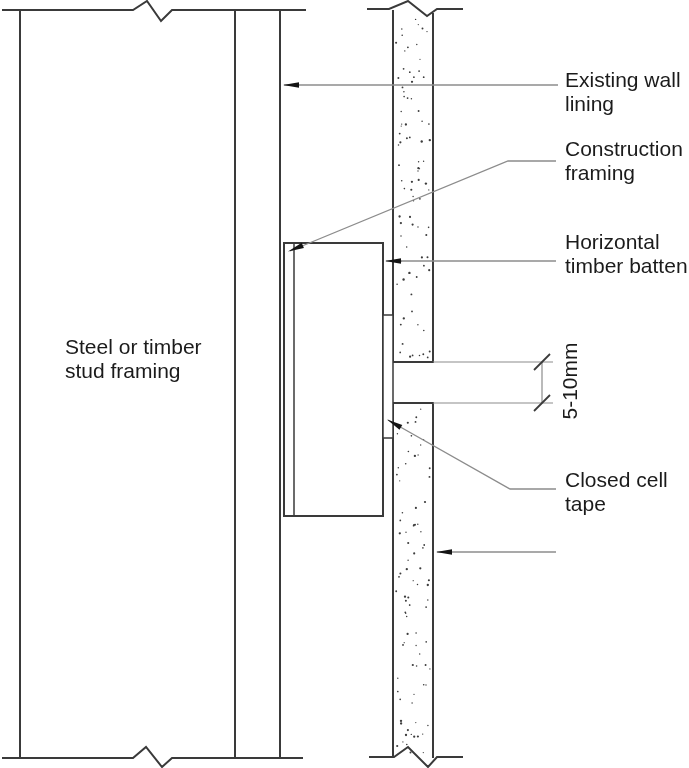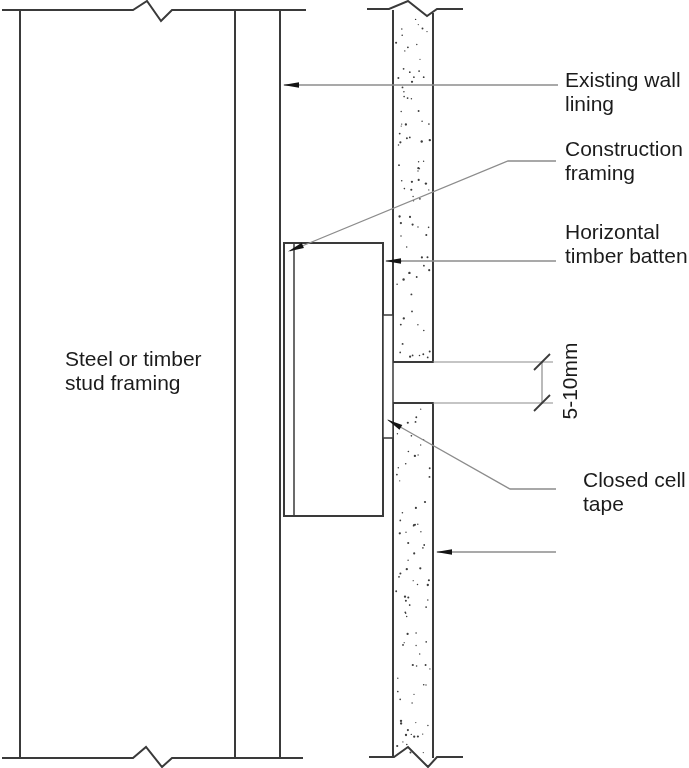--- a/index.html
+++ b/index.html
@@ -257,30 +257,30 @@
 
     <g>
       <line class="dim" x1="433" y1="362" x2="553" y2="362"></line>
       <line class="dim" x1="433" y1="403" x2="553" y2="403"></line>
       <line class="dim" x1="542" y1="362" x2="542" y2="403"></line>
       <line class="tick" x1="534" y1="370" x2="550" y2="354"></line>
       <line class="tick" x1="534" y1="411" x2="550" y2="395"></line>
     </g>
   </svg>
 
-  <div class="lbl" style="left:65px; top:335px;margin-top:12px;">Steel or timber
+  <div class="lbl" style="left:65px; top:335px;">Steel or timber
 stud framing</div>
 
   <div class="lbl" style="left:565px; top:68px;">Existing wall
 lining</div>
 
   <div class="lbl" style="left:565px; top:137px;">Construction
 framing</div>
 
-  <div class="lbl" style="left:565px; top:220px;">Horizontal
+  <div class="lbl" style="left:565px; top:230px;">Horizontal
 timber batten</div>
 
   <div class="lbl lbl-dim" style="left:530px; top:369px;">5-10mm</div>
 
-  <div class="lbl" style="left:565px; top:468px;margin-left:18px;">Closed cell
+  <div class="lbl" style="left:565px; top:468px;">Closed cell
 tape</div>
 
 </div>
 
 </body></html>

